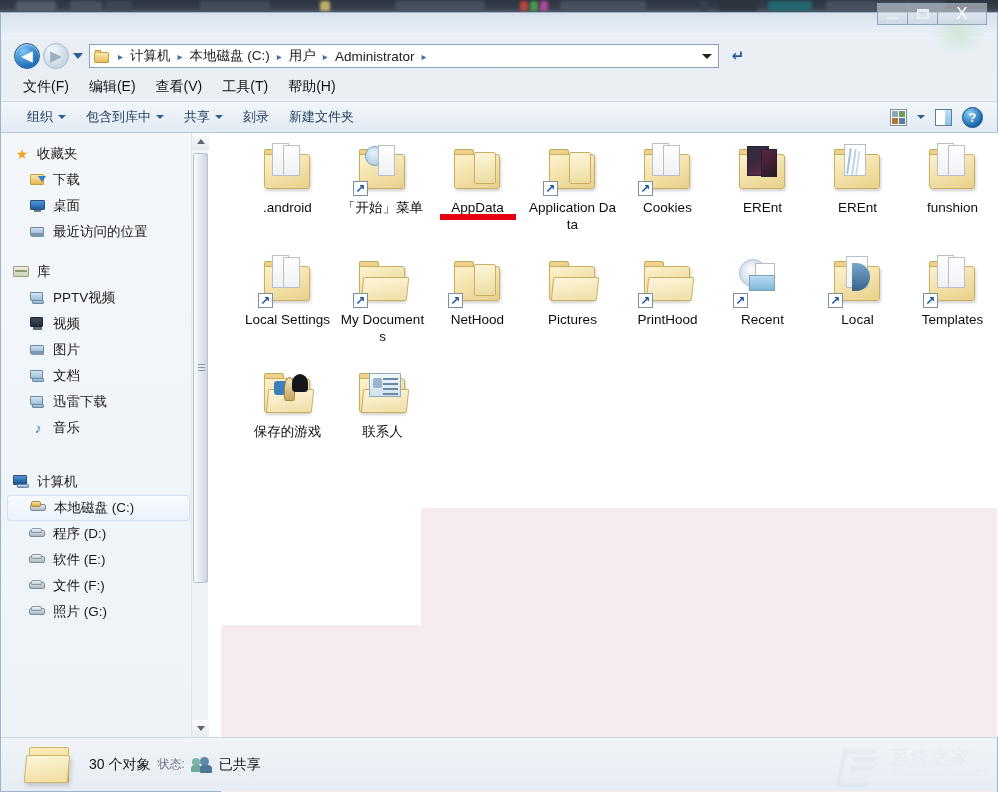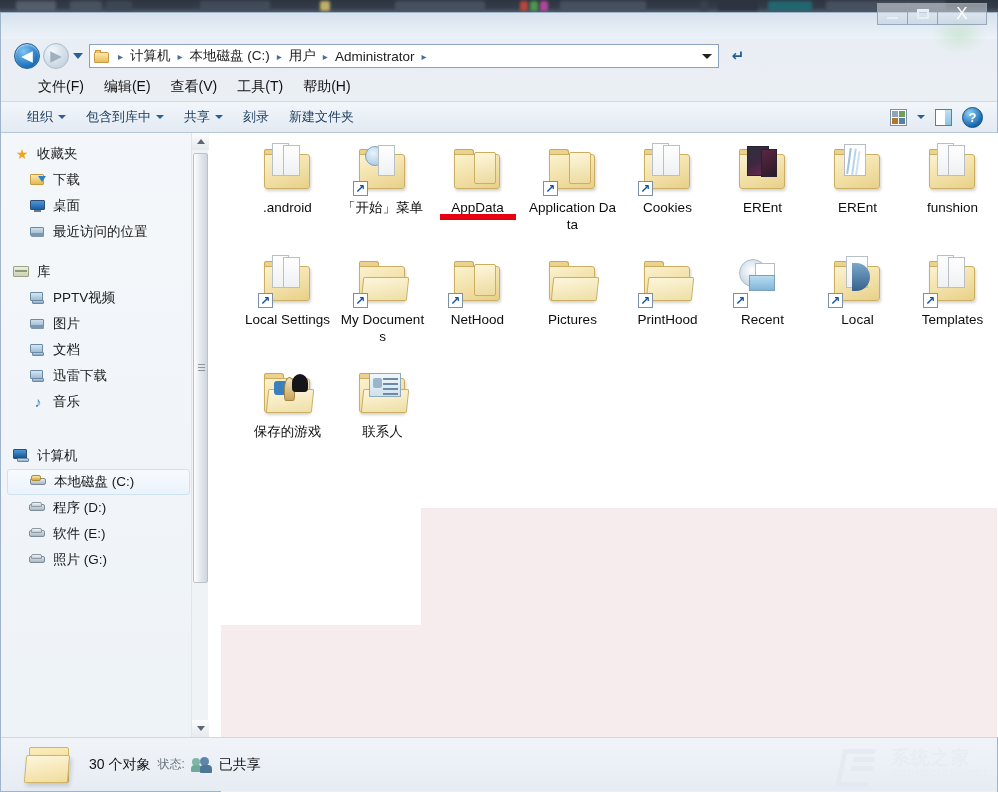--- a/index.html
+++ b/index.html
@@ -80,21 +80,21 @@
   .searchbox{
     position:absolute;left:757px;top:5px;width:228px;height:24px;
     background:#fff;border:1px solid #8aa3ba;box-sizing:border-box;
     display:flex;align-items:center;padding:0 6px;
   }
   .searchbox .ph{flex:1;font-style:italic;font-size:13.5px;color:#4a4a4a;}
   .mag{width:13px;height:13px;border:2px solid #2a5f93;border-radius:50%;position:relative;flex:none;}
   .mag:after{content:"";position:absolute;right:-5px;bottom:-4px;width:7px;height:2px;background:#2a5f93;transform:rotate(45deg);}
 
   
-  .menubar{position:absolute;left:0;top:60px;width:988px;height:28px;display:flex;align-items:center;padding-left:28px;box-sizing:border-box;}
+  .menubar{position:absolute;left:0;top:60px;width:988px;height:28px;display:flex;align-items:center;padding-left:13px;box-sizing:border-box;}
   .menuitem{font-size:14px;color:#111;padding:2px 9px;margin-right:2px;}
 
   
   .cmdbar{
     position:absolute;left:0;top:88px;width:996px;height:32px;
     background:linear-gradient(180deg,#f2f6fb 0%,#e3eaf2 100%);
     border-top:1px solid #cdd9e5;border-bottom:1px solid #b6c6d6;
     display:flex;align-items:center;padding-left:16px;box-sizing:border-box;
   }
   .cmditem{font-size:13px;color:#1b3a5c;padding:3px 10px;display:flex;align-items:center;gap:5px;white-space:nowrap;}
@@ -380,20 +380,24 @@
 
         <div class="nav-node">
           <span class="ni ic-lib"></span>
           <span>库</span>
         </div>
         <div class="nav-node child">
           <span class="ni ic-pc"></span>
           <span>PPTV视频</span>
         </div>
         <div class="nav-node child">
+          <span class="ni ic-mon"></span>
+          <span>视频</span>
+        </div>
+        <div class="nav-node child">
           <span class="ni ic-recent"></span>
           <span>图片</span>
         </div>
         <div class="nav-node child">
           <span class="ni ic-pc"></span>
           <span>文档</span>
         </div>
         <div class="nav-node child">
           <span class="ni ic-pc"></span>
           <span>迅雷下载</span>
@@ -416,20 +420,24 @@
           <span class="ni ic-hddc"></span>
           <span>本地磁盘 (C:)</span>
         </div>
         <div class="nav-node child">
           <span class="ni ic-hdd"></span>
           <span>程序 (D:)</span>
         </div>
         <div class="nav-node child">
           <span class="ni ic-hdd"></span>
           <span>软件 (E:)</span>
+        </div>
+        <div class="nav-node child">
+          <span class="ni ic-hdd"></span>
+          <span>文件 (F:)</span>
         </div>
         <div class="nav-node child">
           <span class="ni ic-hdd"></span>
           <span>照片 (G:)</span>
         </div>
       </div>
 
       <div class="navscroll">
         <div class="sb-arrow">
             <span class="sb-up"></span>

